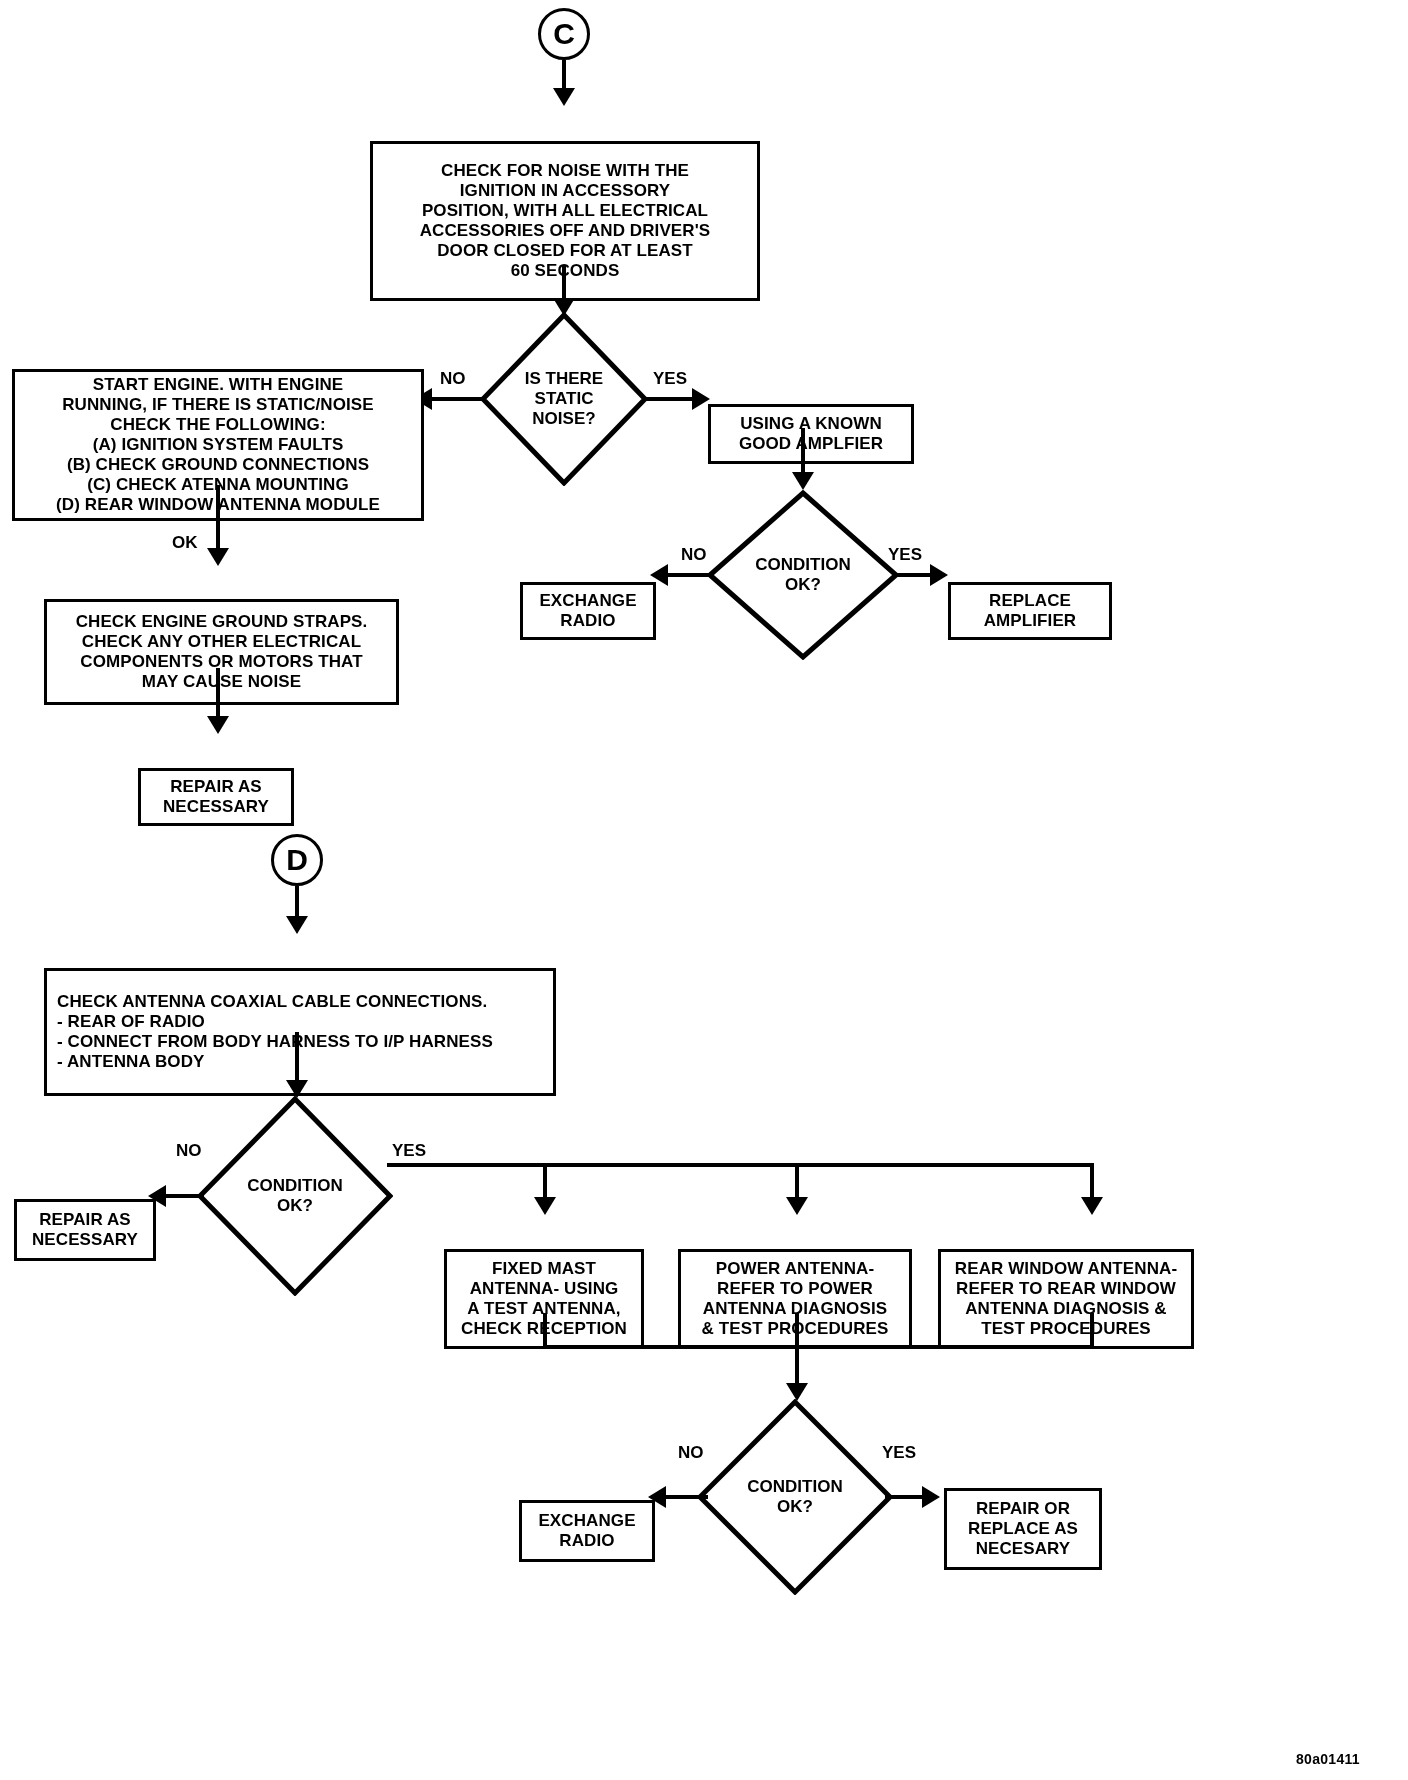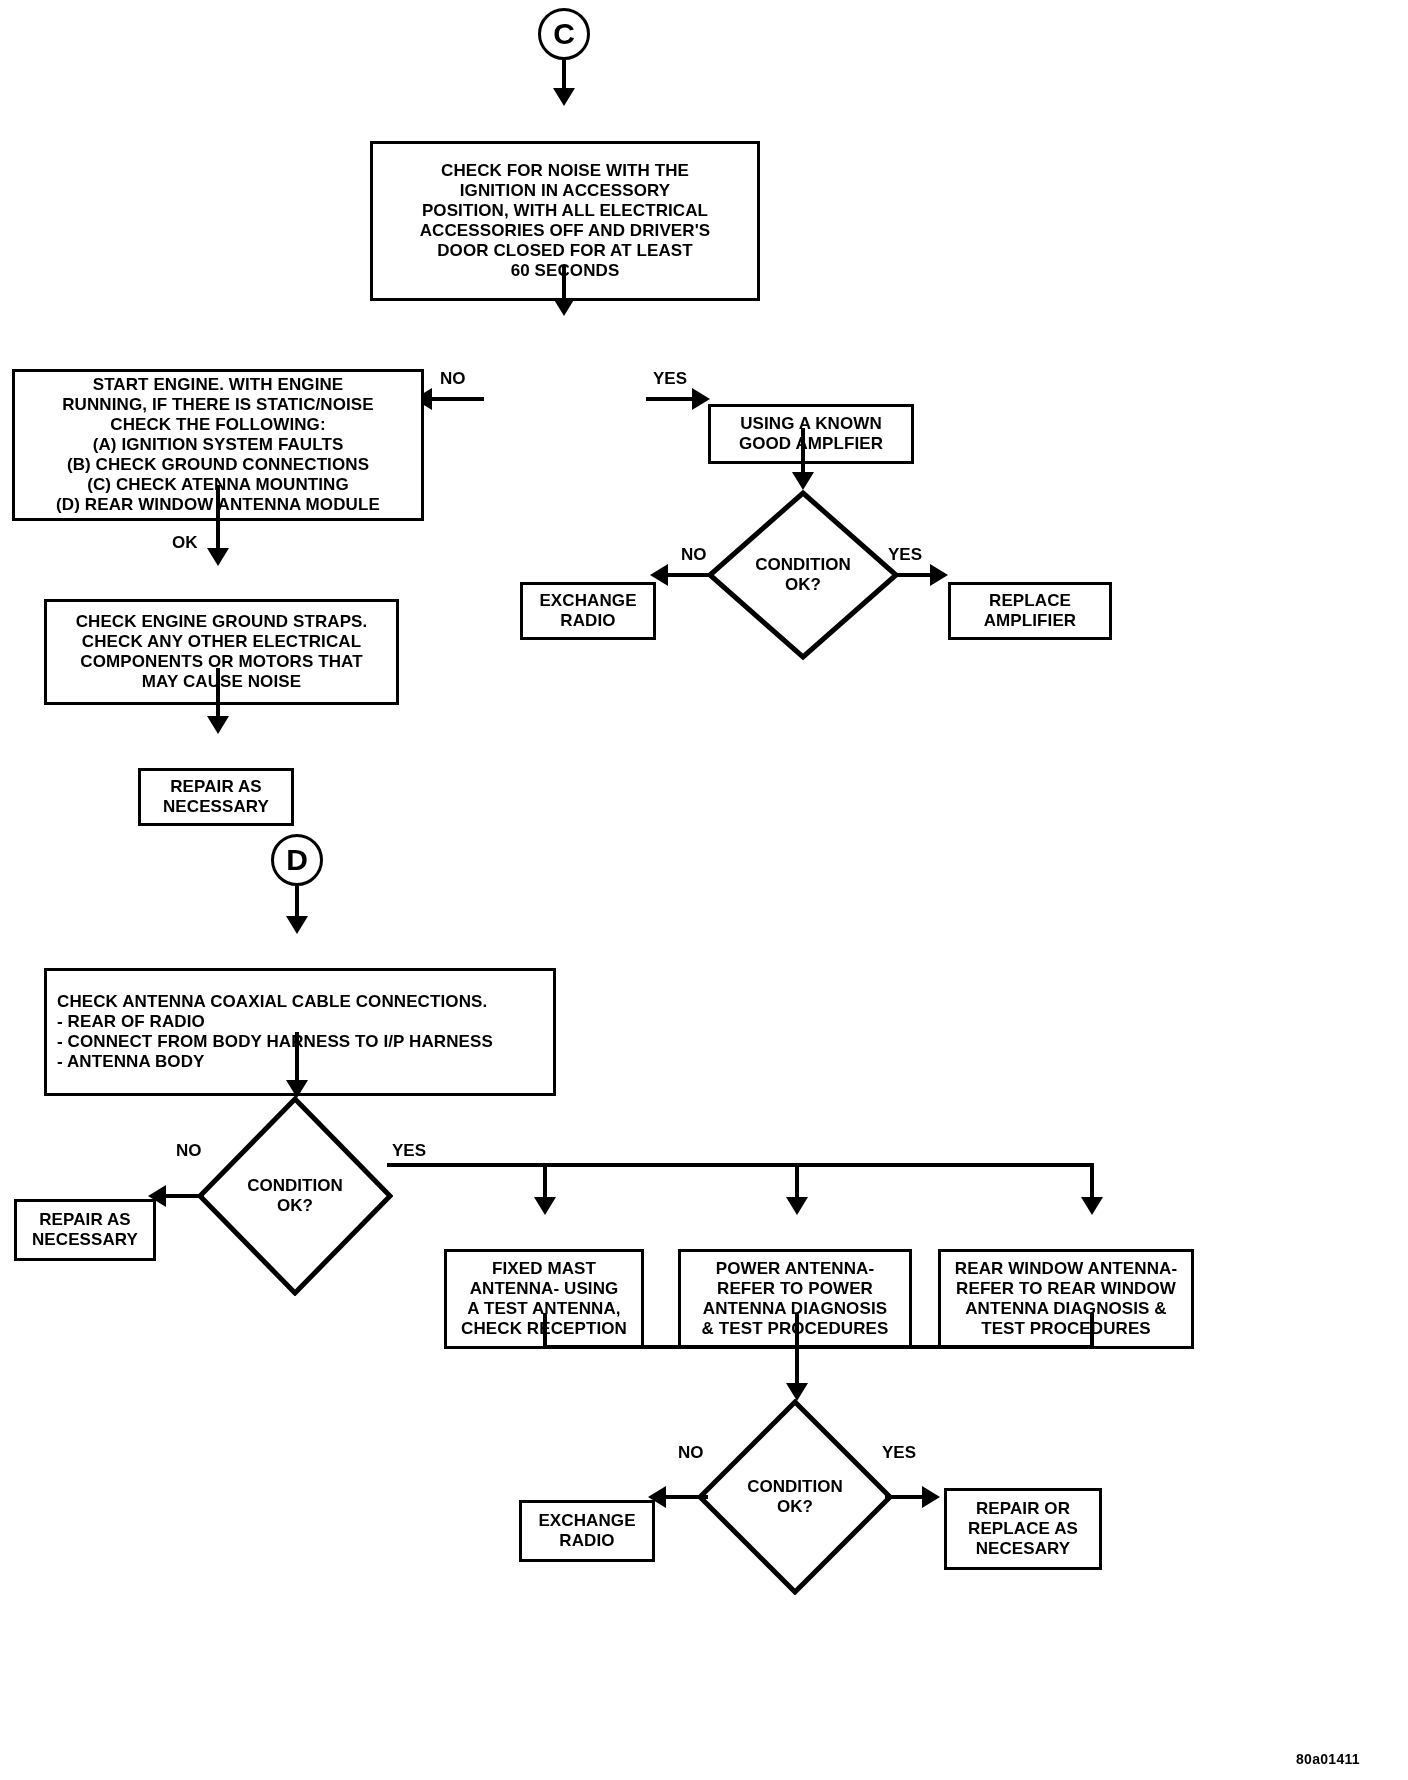--- a/index.html
+++ b/index.html
@@ -149,20 +149,28 @@
 IGNITION IN ACCESSORY
 POSITION, WITH ALL ELECTRICAL
 ACCESSORIES OFF AND DRIVER'S
 DOOR CLOSED FOR AT LEAST
 60 SECONDS</span>
   </div>
 
   <div class="ln-v" style="left:562px; top:265px; height:45px;"></div>
   <div class="arw arw-down" style="left:553px; top:298px;"></div>
 
+  <div class="diamond-wrap" style="left:480px; top:312px; width:168px; height:174px;">
+    <svg class="diamond-shape" viewBox="0 0 168 174" preserveAspectRatio="none">
+      <polygon points="84,3 165,87 84,171 3,87" fill="#ffffff" stroke="#000000" stroke-width="5"></polygon>
+    </svg>
+    <div class="diamond-label multi">IS THERE
+STATIC
+NOISE?</div>
+  </div>
 
   <div class="ln-h" style="left:424px; top:397px; width:60px;"></div>
   <div class="arw arw-left" style="left:414px; top:388px;"></div>
   <div class="edge-label" style="left:440px; top:370px;">NO</div>
 
   <div class="ln-h" style="left:646px; top:397px; width:58px;"></div>
   <div class="arw arw-right" style="left:692px; top:388px;"></div>
   <div class="edge-label" style="left:653px; top:370px;">YES</div>
 
   <div class="node pbox multi" style="left:12px; top:333px; width:412px; height:152px;">

